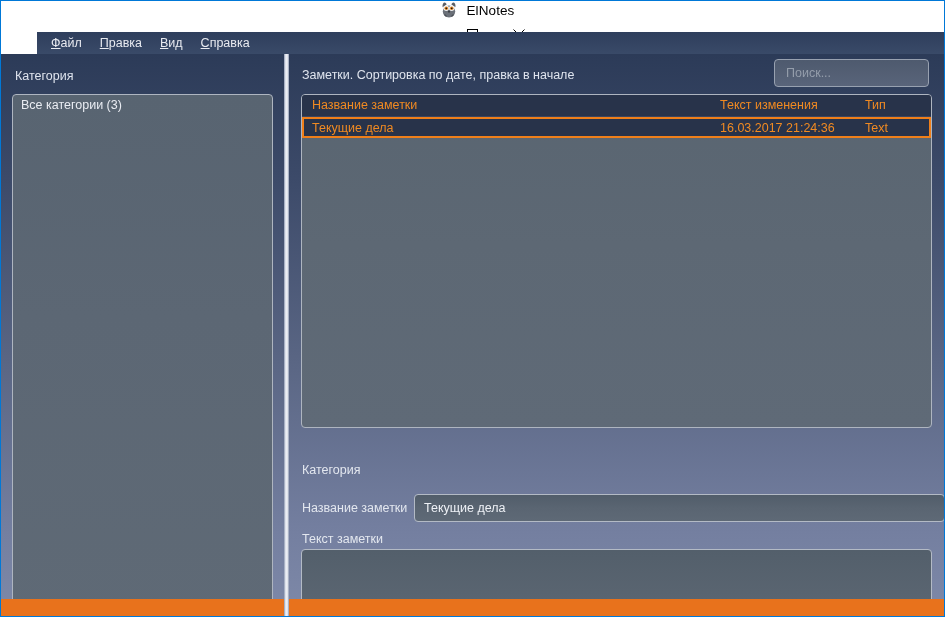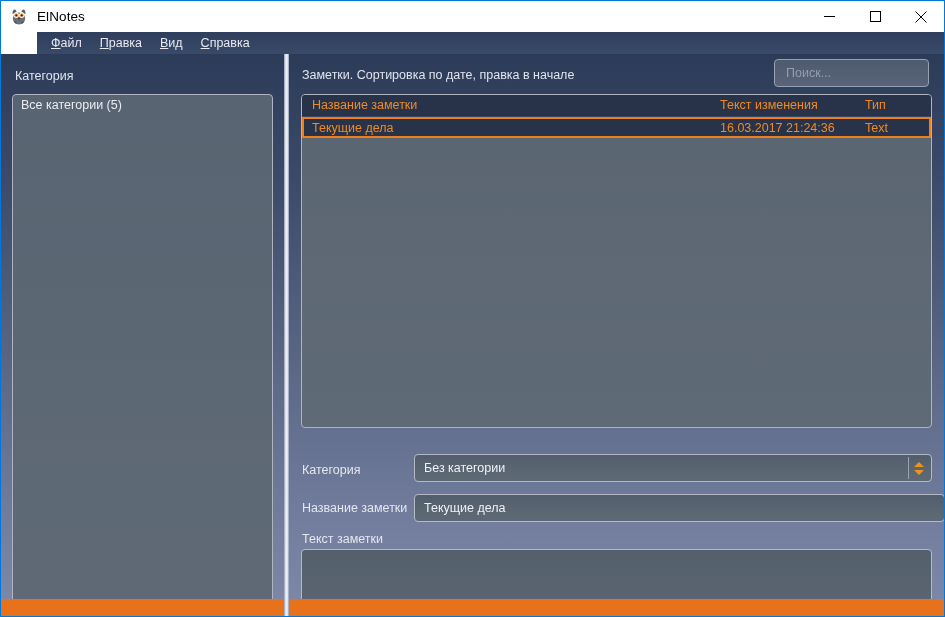--- a/index.html
+++ b/index.html
@@ -27,20 +27,21 @@
 
   
   .titlebar {
     position: absolute;
     left: 0; top: 0;
     width: 943px;
     height: 31px;
     background: #ffffff;
     display: flex;
     align-items: center;
+    flex-direction: column;
   }
   .title-left {
     display: flex;
     align-items: center;
     padding-left: 9px;
     flex: 1 1 auto;
     min-width: 0;
   }
   .app-icon {
     width: 18px;
@@ -377,21 +378,21 @@
     <div class="menu-item"><span class="acc">В</span><span>ид</span></div>
     <div class="menu-item"><span class="acc">С</span><span>правка</span></div>
   </div>
 
   <div class="main">
     <div class="main-bg"></div>
 
     <div class="left-pane">
       <div class="pane-title cat-title">Категория</div>
       <div class="cat-list">
-        <div class="cat-row">Все категории (5)</div>
+        <div class="cat-row">Все категории (3)</div>
       </div>
       <div class="orange-left"></div>
     </div>
 
     <div class="splitter"></div>
     <div class="splitter-bottom"></div>
 
     <div class="right-pane">
       <div class="pane-title notes-title">Заметки. Сортировка по дате, правка в начале</div>
 
@@ -406,27 +407,20 @@
           <div class="col-type">Тип</div>
         </div>
         <div class="note-row selected">
           <div class="col-name">Текущие дела</div>
           <div class="col-date">16.03.2017 21:24:36</div>
           <div class="col-type">Text</div>
         </div>
       </div>
 
       <div class="form-label" style="left:13px; top:409px;">Категория</div>
-      <div class="field combo">
-        <span class="val">Без категории</span>
-        <span class="spin">
-          <span class="tri-up"></span>
-          <span class="tri-down"></span>
-        </span>
-      </div>
 
       <div class="form-label" style="left:13px; top:447px;">Название заметки</div>
       <div class="field name-field">
         <span class="val">Текущие дела</span>
       </div>
 
       <div class="form-label" style="left:13px; top:478px;">Текст заметки</div>
       <div class="textarea-box"></div>
 
       <div class="orange-right" style="left:0; width:655px;"></div>

